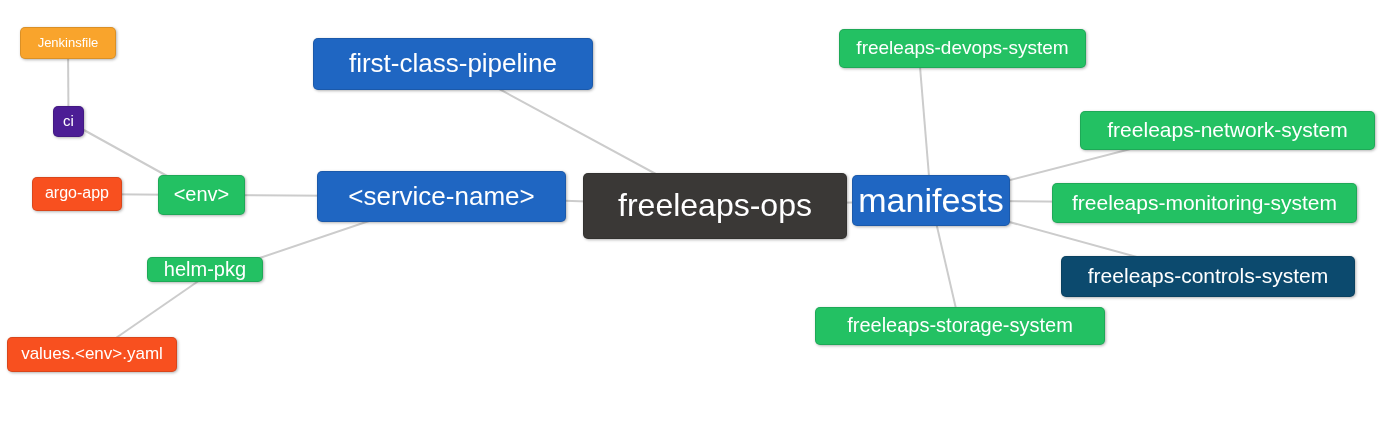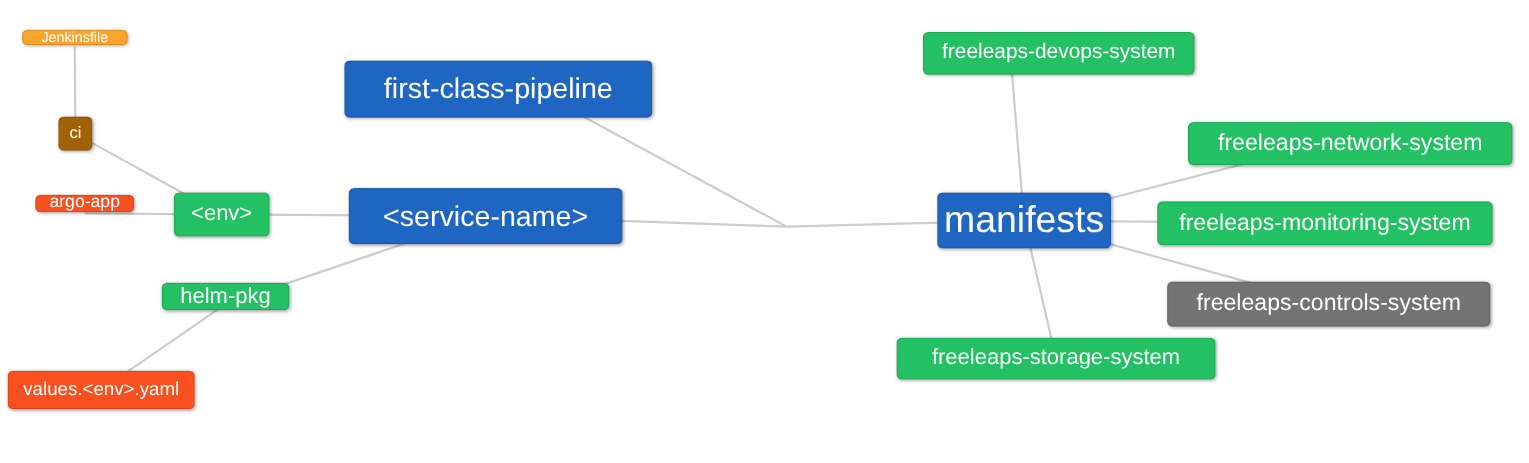--- a/index.html
+++ b/index.html
@@ -54,27 +54,28 @@
       <line x1="92" y1="354.5" x2="205" y2="276.5" stroke="#CCCCCC" stroke-width="2"></line>
       <line x1="453" y1="64" x2="715" y2="206" stroke="#CCCCCC" stroke-width="2"></line>
       <line x1="441.5" y1="196.5" x2="715" y2="206" stroke="#CCCCCC" stroke-width="2"></line>
       <line x1="715" y1="206" x2="931" y2="200.5" stroke="#CCCCCC" stroke-width="2"></line>
       <line x1="931" y1="200.5" x2="918.5" y2="48.5" stroke="#CCCCCC" stroke-width="2"></line>
       <line x1="931" y1="200.5" x2="1202.5" y2="130.5" stroke="#CCCCCC" stroke-width="2"></line>
       <line x1="931" y1="200.5" x2="1212.5" y2="203" stroke="#CCCCCC" stroke-width="2"></line>
       <line x1="931" y1="200.5" x2="1208" y2="276.5" stroke="#CCCCCC" stroke-width="2"></line>
       <line x1="931" y1="200.5" x2="960" y2="326" stroke="#CCCCCC" stroke-width="2"></line>
     </svg>
-<div class="mm-node" style="left: 20px; top: 27px; width: 96px; height: 14px; background: rgb(249, 164, 44); font-size: 13px;">Jenkinsfile</div>
-    <div class="mm-node" style="left: 53px; top: 106px; width: 31px; height: 31px; background: #a16207; font-size: 15px;">ci</div>
-    <div class="mm-node" style="left: 32px; top: 177px; width: 90px; height: 16px; background: rgb(248, 80, 31); font-size: 16px;">argo-app</div>
+<div class="mm-node" style="left: 20px; top: 27px; width: 96px; height: 32px; background: rgb(249, 164, 44); font-size: 13px;">Jenkinsfile</div>
+    <div class="mm-node" style="left: 53px; top: 106px; width: 31px; height: 31px; background: #4c1d95; font-size: 15px;">ci</div>
+    <div class="mm-node" style="left: 32px; top: 177px; width: 90px; height: 34px; background: rgb(248, 80, 31); font-size: 16px;">argo-app</div>
     <div class="mm-node" style="left: 158px; top: 175px; width: 87px; height: 40px; background: rgb(35, 193, 99); font-size: 20px;">&lt;env&gt;</div>
     <div class="mm-node" style="left: 147px; top: 257px; width: 116px; height: 25px; background: rgb(35, 193, 99); font-size: 20px;">helm-pkg</div>
     <div class="mm-node" style="left: 7px; top: 337px; width: 170px; height: 35px; background: rgb(248, 80, 31); font-size: 17px;">values.&lt;env&gt;.yaml</div>
-    <div class="mm-node" style="left: 313px; top: 38px; width: 280px; height: 52px; background: rgb(31, 102, 194); font-size: 26px; margin-top: 17px;">first-class-pipeline</div>
+    <div class="mm-node" style="left: 313px; top: 38px; width: 280px; height: 52px; background: rgb(31, 102, 194); font-size: 26px;">first-class-pipeline</div>
     <div class="mm-node" style="left: 317px; top: 171px; width: 249px; height: 51px; background: rgb(31, 102, 194); font-size: 26px; text-align: right;">&lt;service-name&gt;</div>
+    <div class="mm-node" style="left: 583px; top: 173px; width: 264px; height: 66px; background: rgb(58, 56, 54); font-size: 32px;">freeleaps-ops</div>
     <div class="mm-node" style="left: 852px; top: 175px; width: 158px; height: 51px; background: rgb(31, 102, 194); font-size: 34px;">manifests</div>
     <div class="mm-node" style="left: 795px; top: 29px; width: 247px; height: 39px; background: rgb(35, 193, 99); font-size: 19px; margin-left: 44px;">freeleaps-devops-system</div>
     <div class="mm-node" style="left: 1080px; top: 111px; width: 295px; height: 39px; background: rgb(35, 193, 99); font-size: 21px;">freeleaps-network-system</div>
     <div class="mm-node" style="left: 1052px; top: 183px; width: 305px; height: 40px; background: rgb(35, 193, 99); font-size: 21px;">freeleaps-monitoring-system</div>
-    <div class="mm-node" style="left: 1061px; top: 256px; width: 294px; height: 41px; background: #737373; font-size: 21px;">freeleaps-controls-system</div>
+    <div class="mm-node" style="left: 1061px; top: 256px; width: 294px; height: 41px; background: #0c4a6e; font-size: 21px;">freeleaps-controls-system</div>
     <div class="mm-node" style="left: 815px; top: 307px; width: 290px; height: 38px; background: rgb(35, 193, 99); font-size: 20px;">freeleaps-storage-system</div>
   </div>
 
 </body></html>

